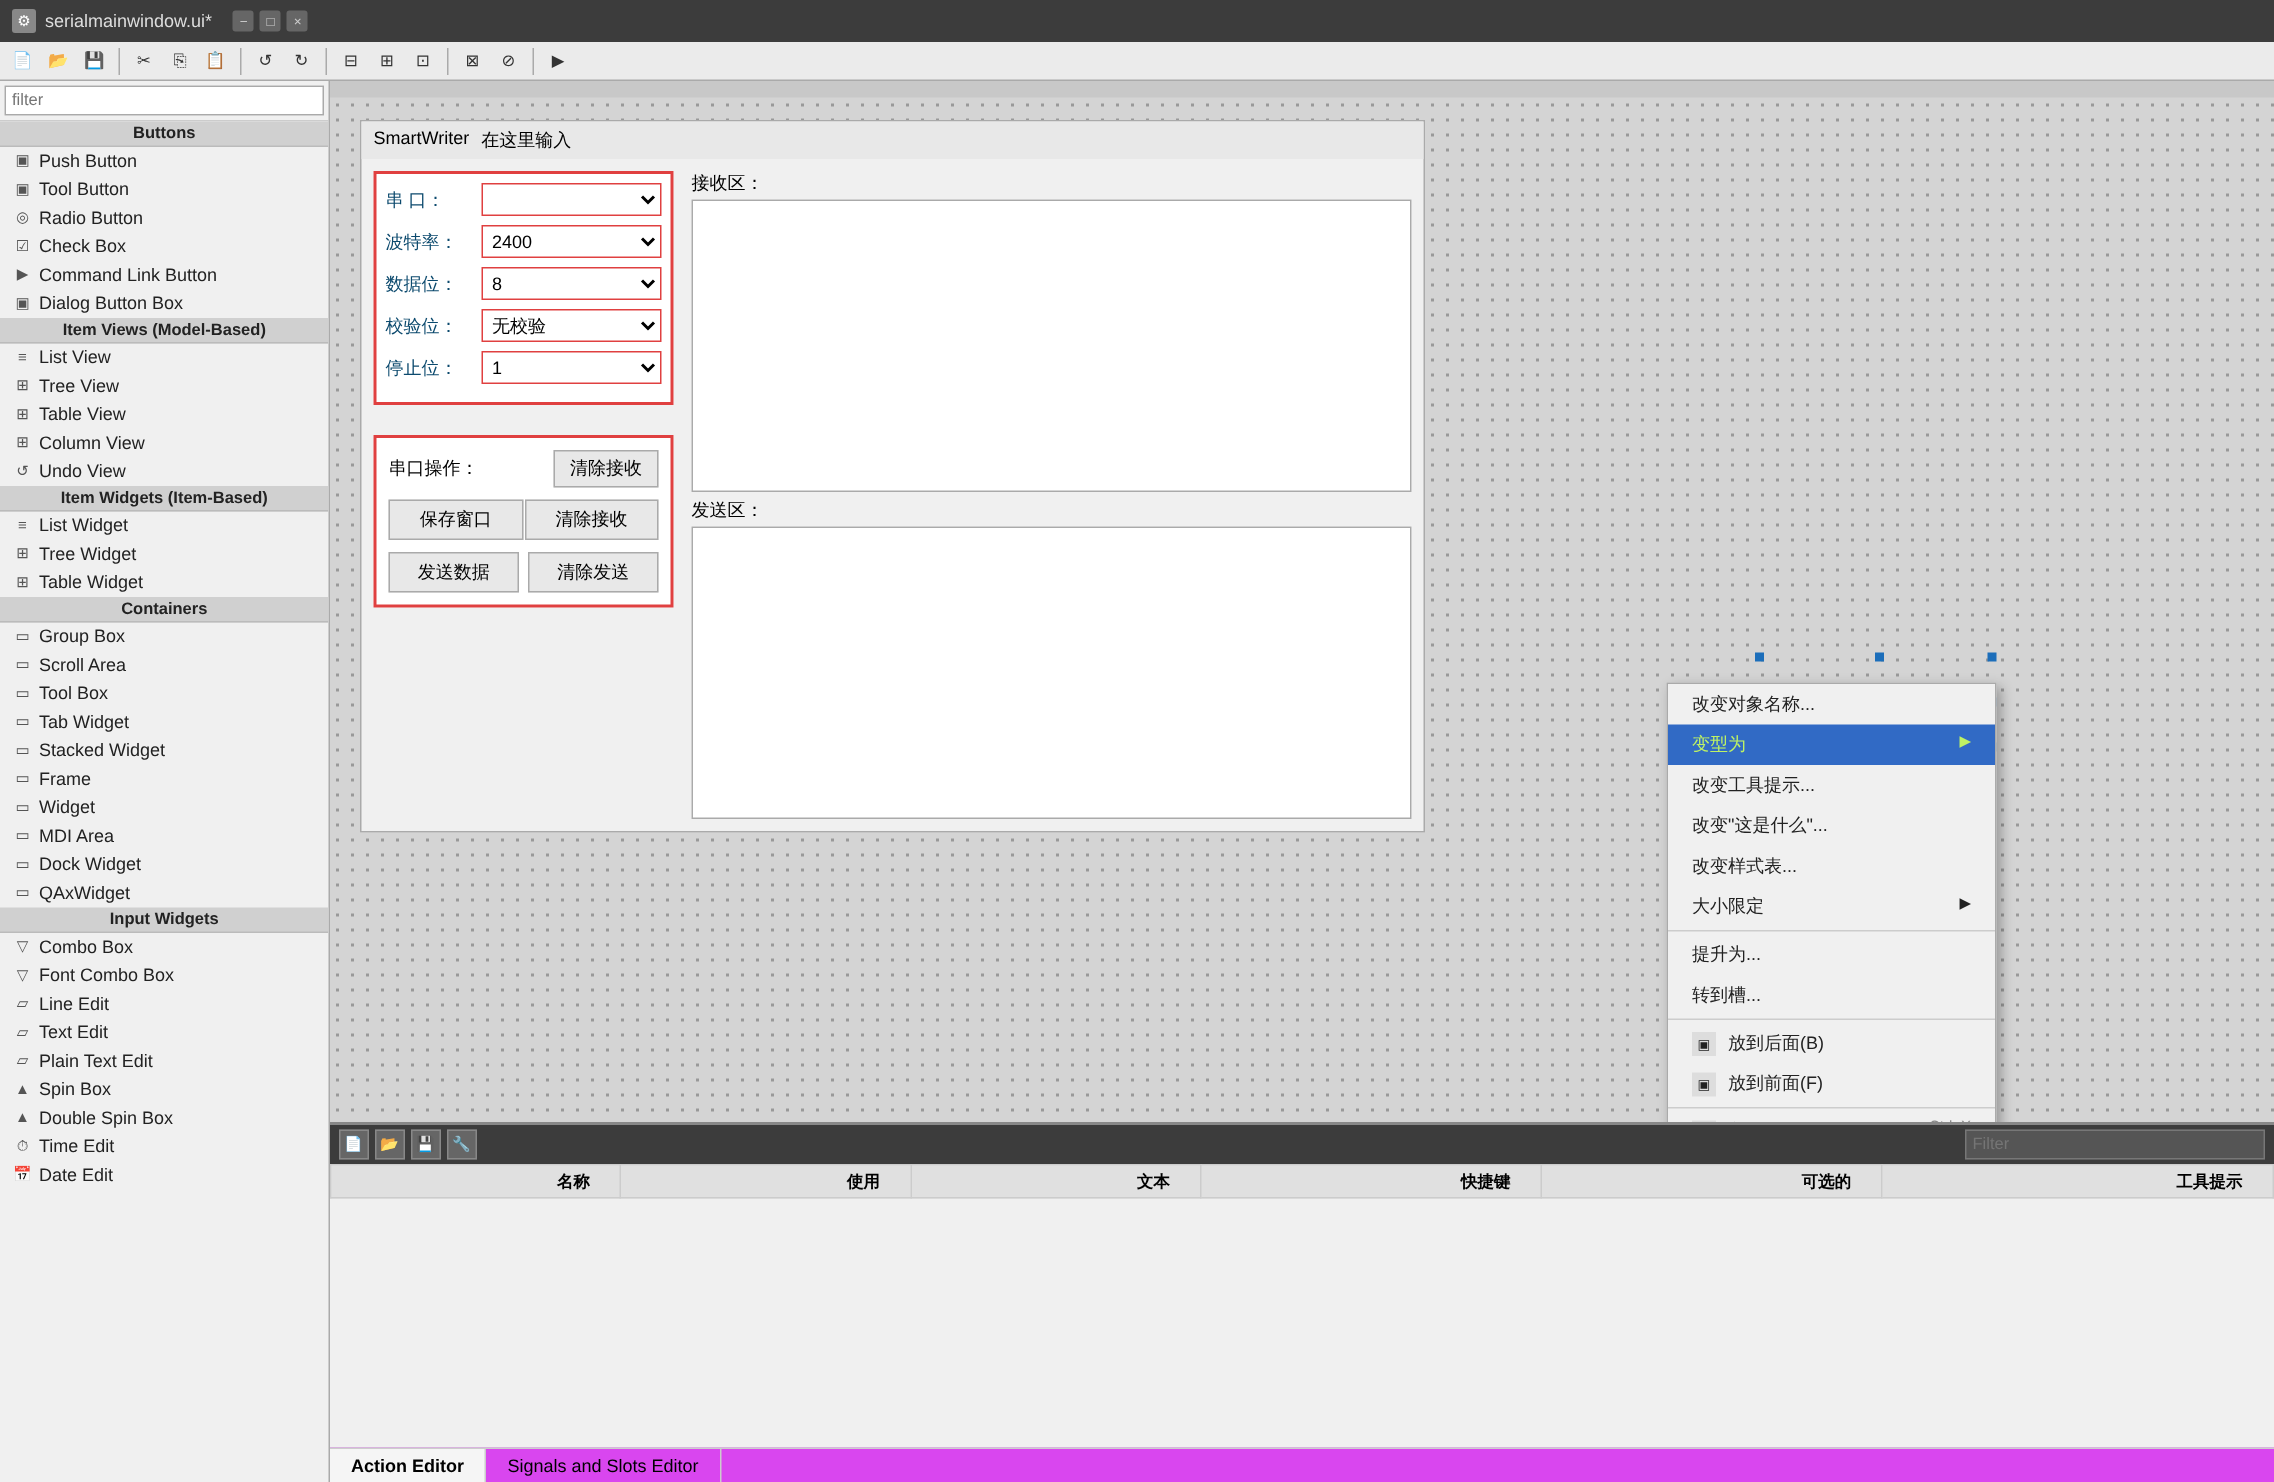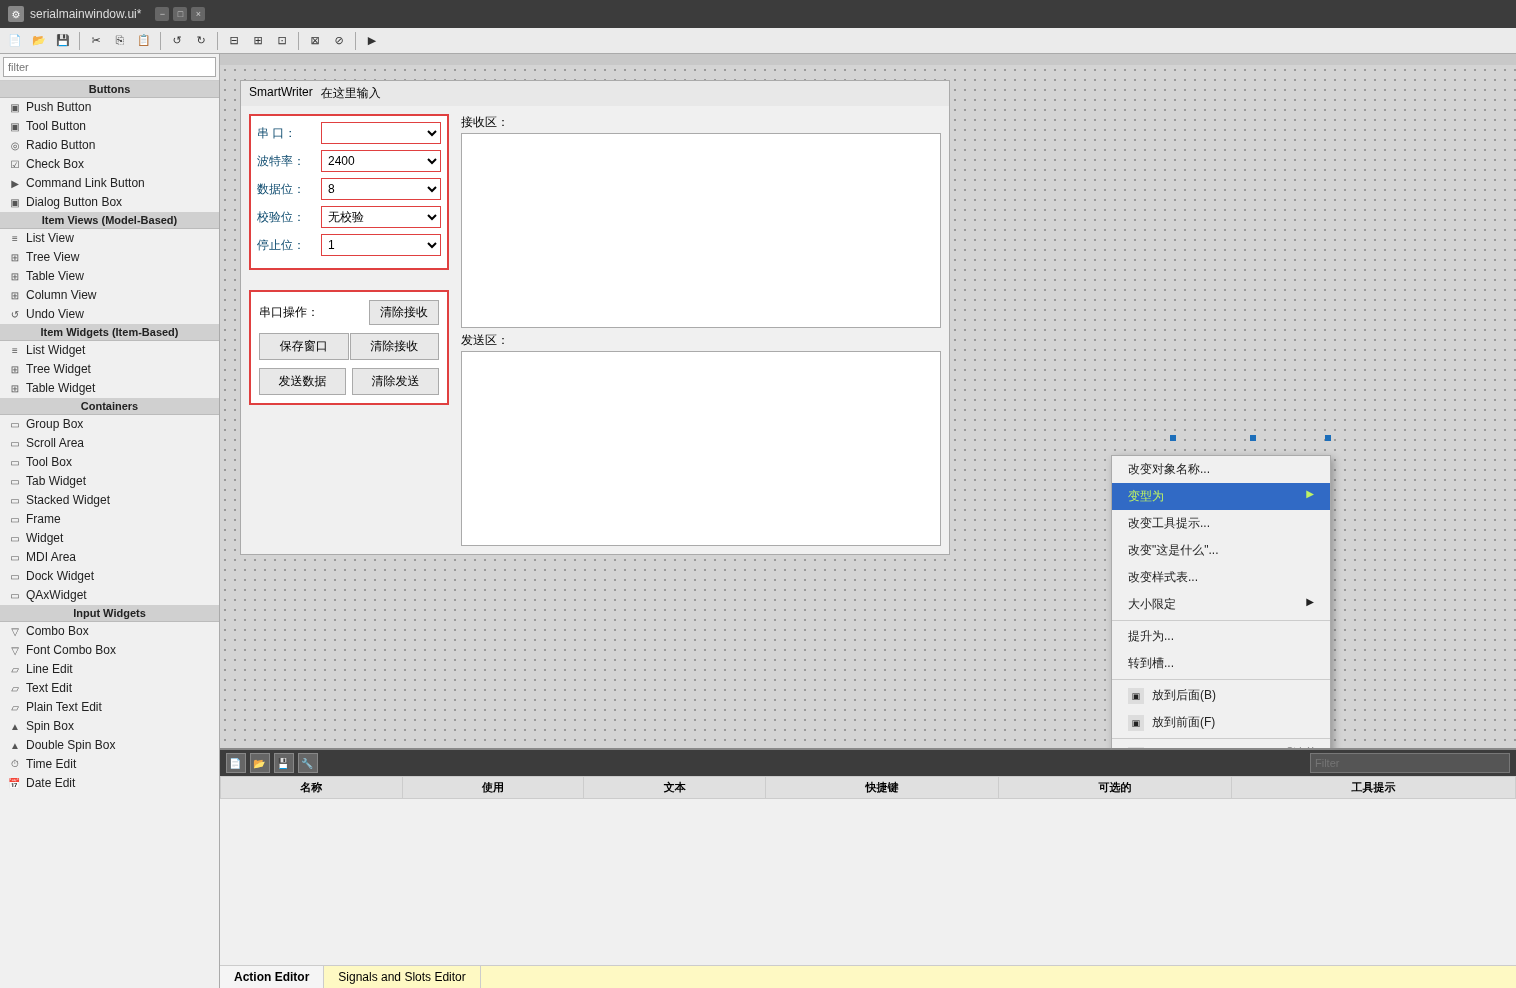--- a/index.html
+++ b/index.html
@@ -253,28 +253,28 @@
       flex: 1;
       overflow: auto;
     }
     .action-table table {
       width: 100%;
       border-collapse: collapse;
     }
     .action-table th {
       background: #e0e0e0;
       border: 1px solid #ccc;
-      padding: 3px 8px;
+      padding: 3px 20px;
       font-size: 11px;
       font-weight: bold;
-      text-align: center;
+      text-align: right;
     }
     .bottom-tabs {
       display: flex;
-      background: #fef9c3;
+      background: #d946ef;
       border-top: 1px solid #ccc;
       flex-shrink: 0;
     }
     .bottom-tab {
       padding: 4px 14px;
       font-size: 12px;
       cursor: pointer;
       border-right: 1px solid #ccc;
     }
     .bottom-tab.active { background: #f5f5f5; font-weight: bold; }

